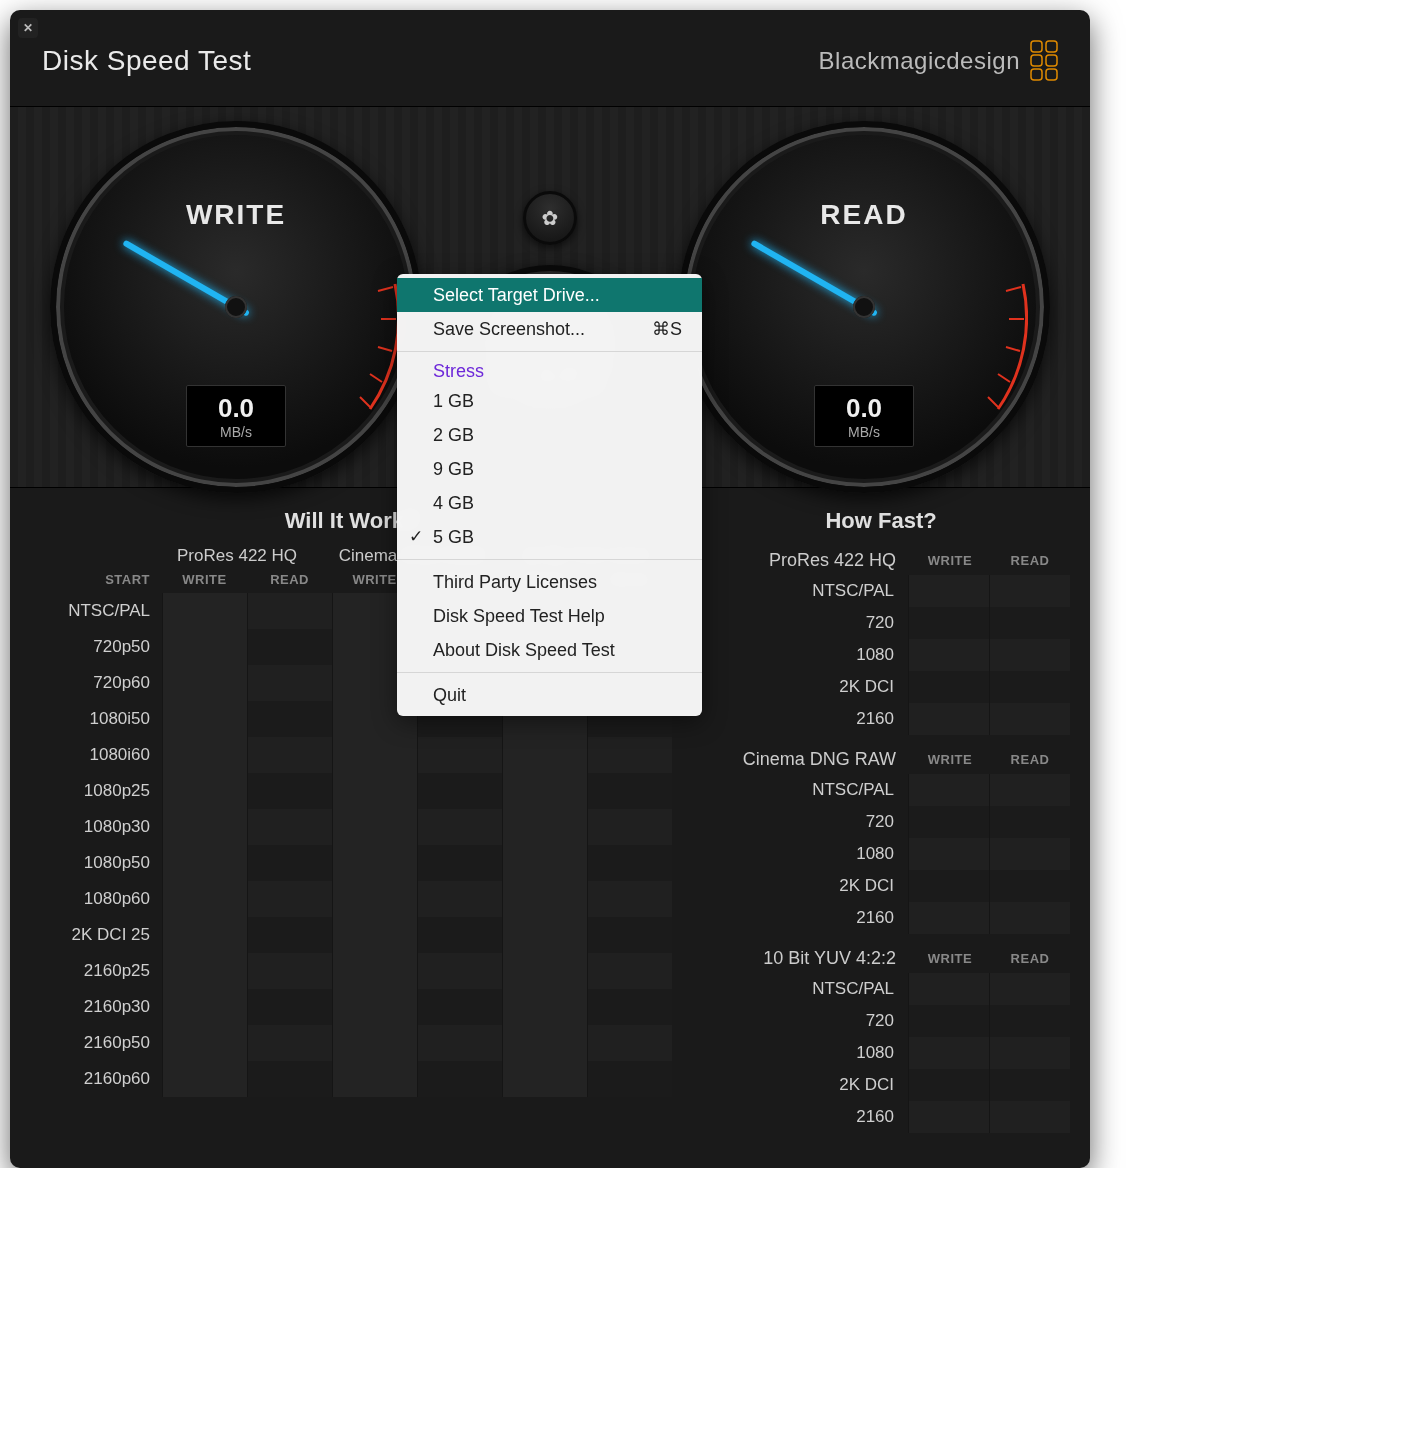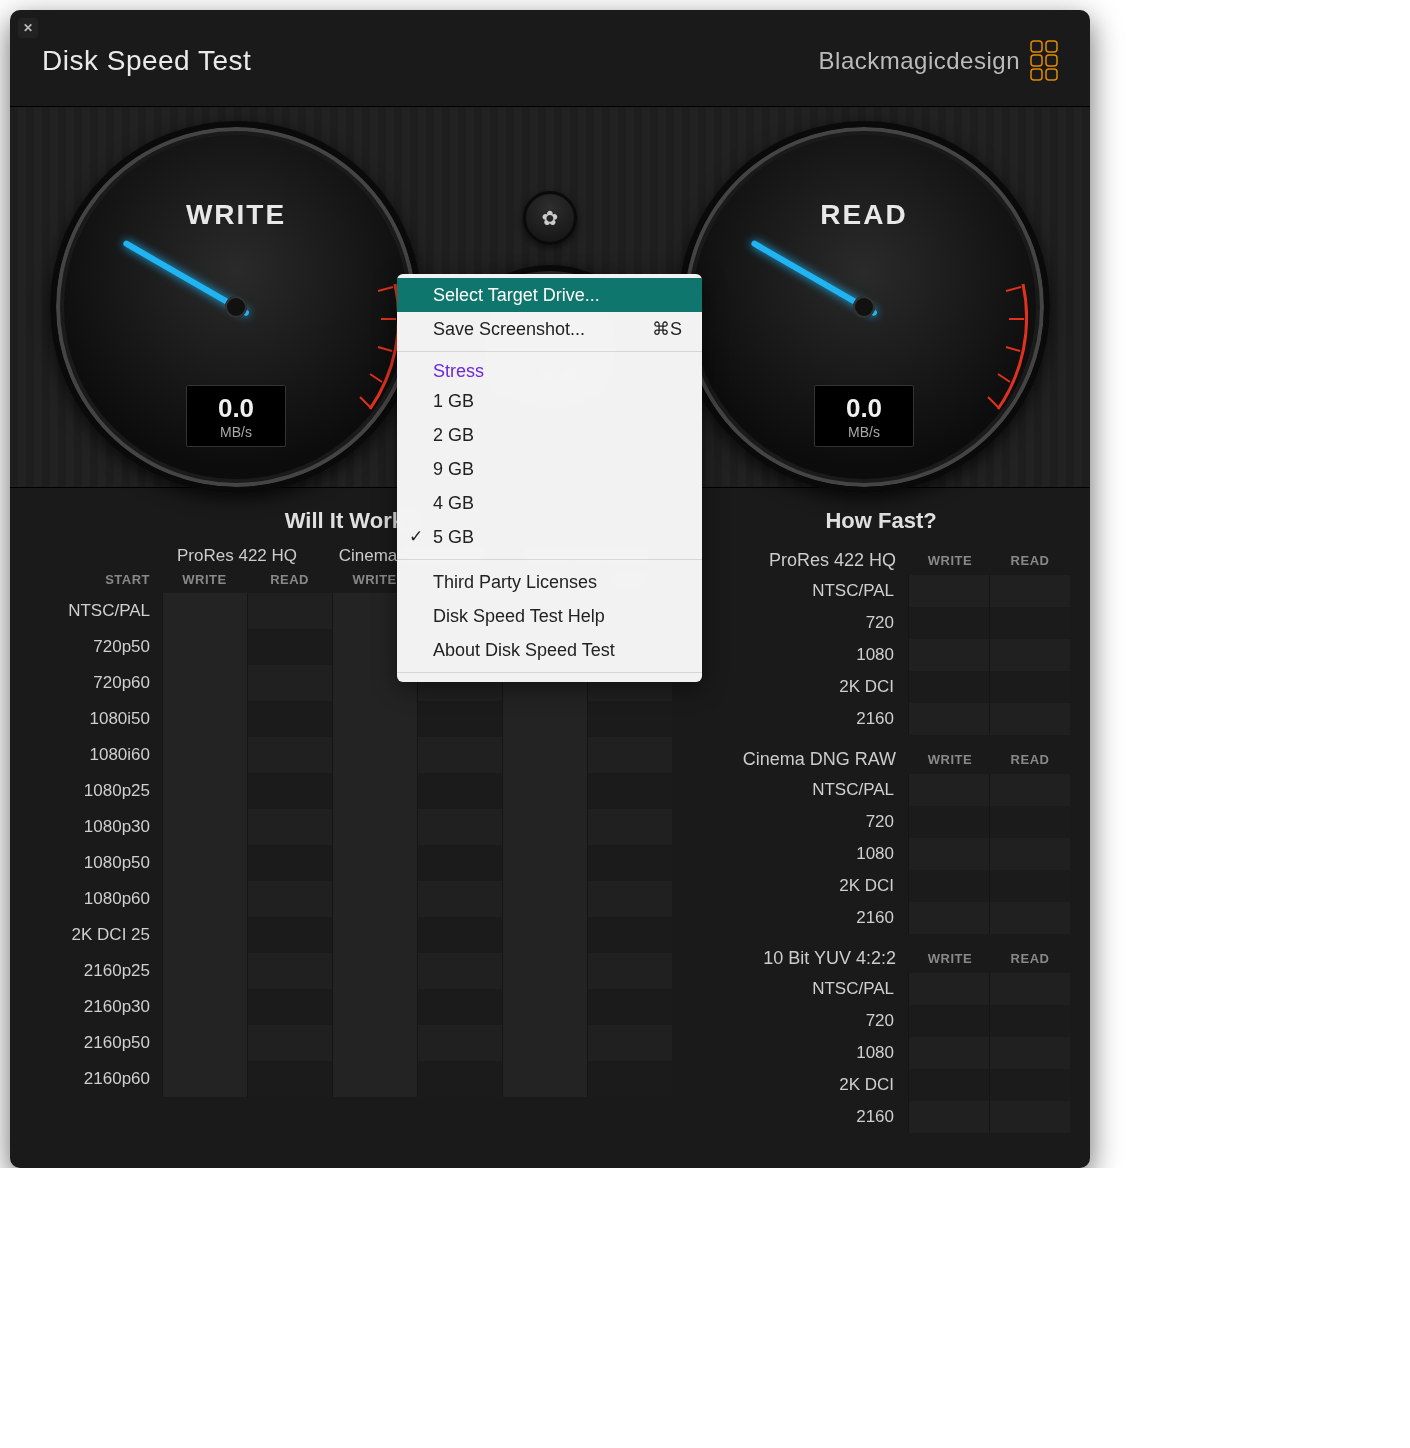--- a/index.html
+++ b/index.html
@@ -468,14 +468,15 @@
         <div class="menu-item"><span>2 GB</span></div>
         <div class="menu-item"><span>9 GB</span></div>
         <div class="menu-item"><span>4 GB</span></div>
         <div class="menu-item"><span class="check">✓</span><span>5 GB</span></div>
       </div>
     <div class="menu-sep"></div>
     <div class="menu-item">Third Party Licenses</div>
     <div class="menu-item">Disk Speed Test Help</div>
     <div class="menu-item">About Disk Speed Test</div>
     <div class="menu-sep"></div>
+    <div class="menu-item">Quit</div>
   </div>
 </div>
 
 </body></html>

